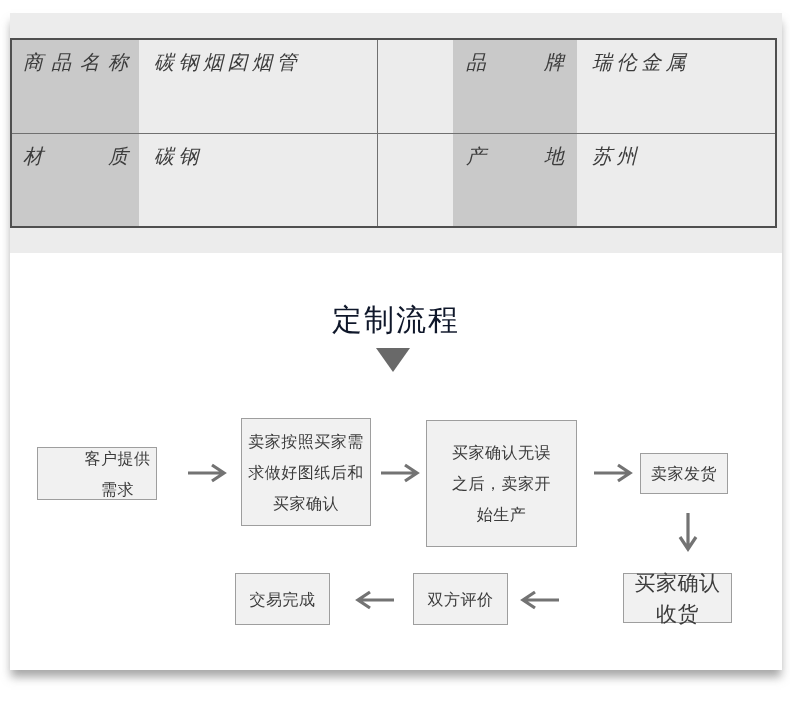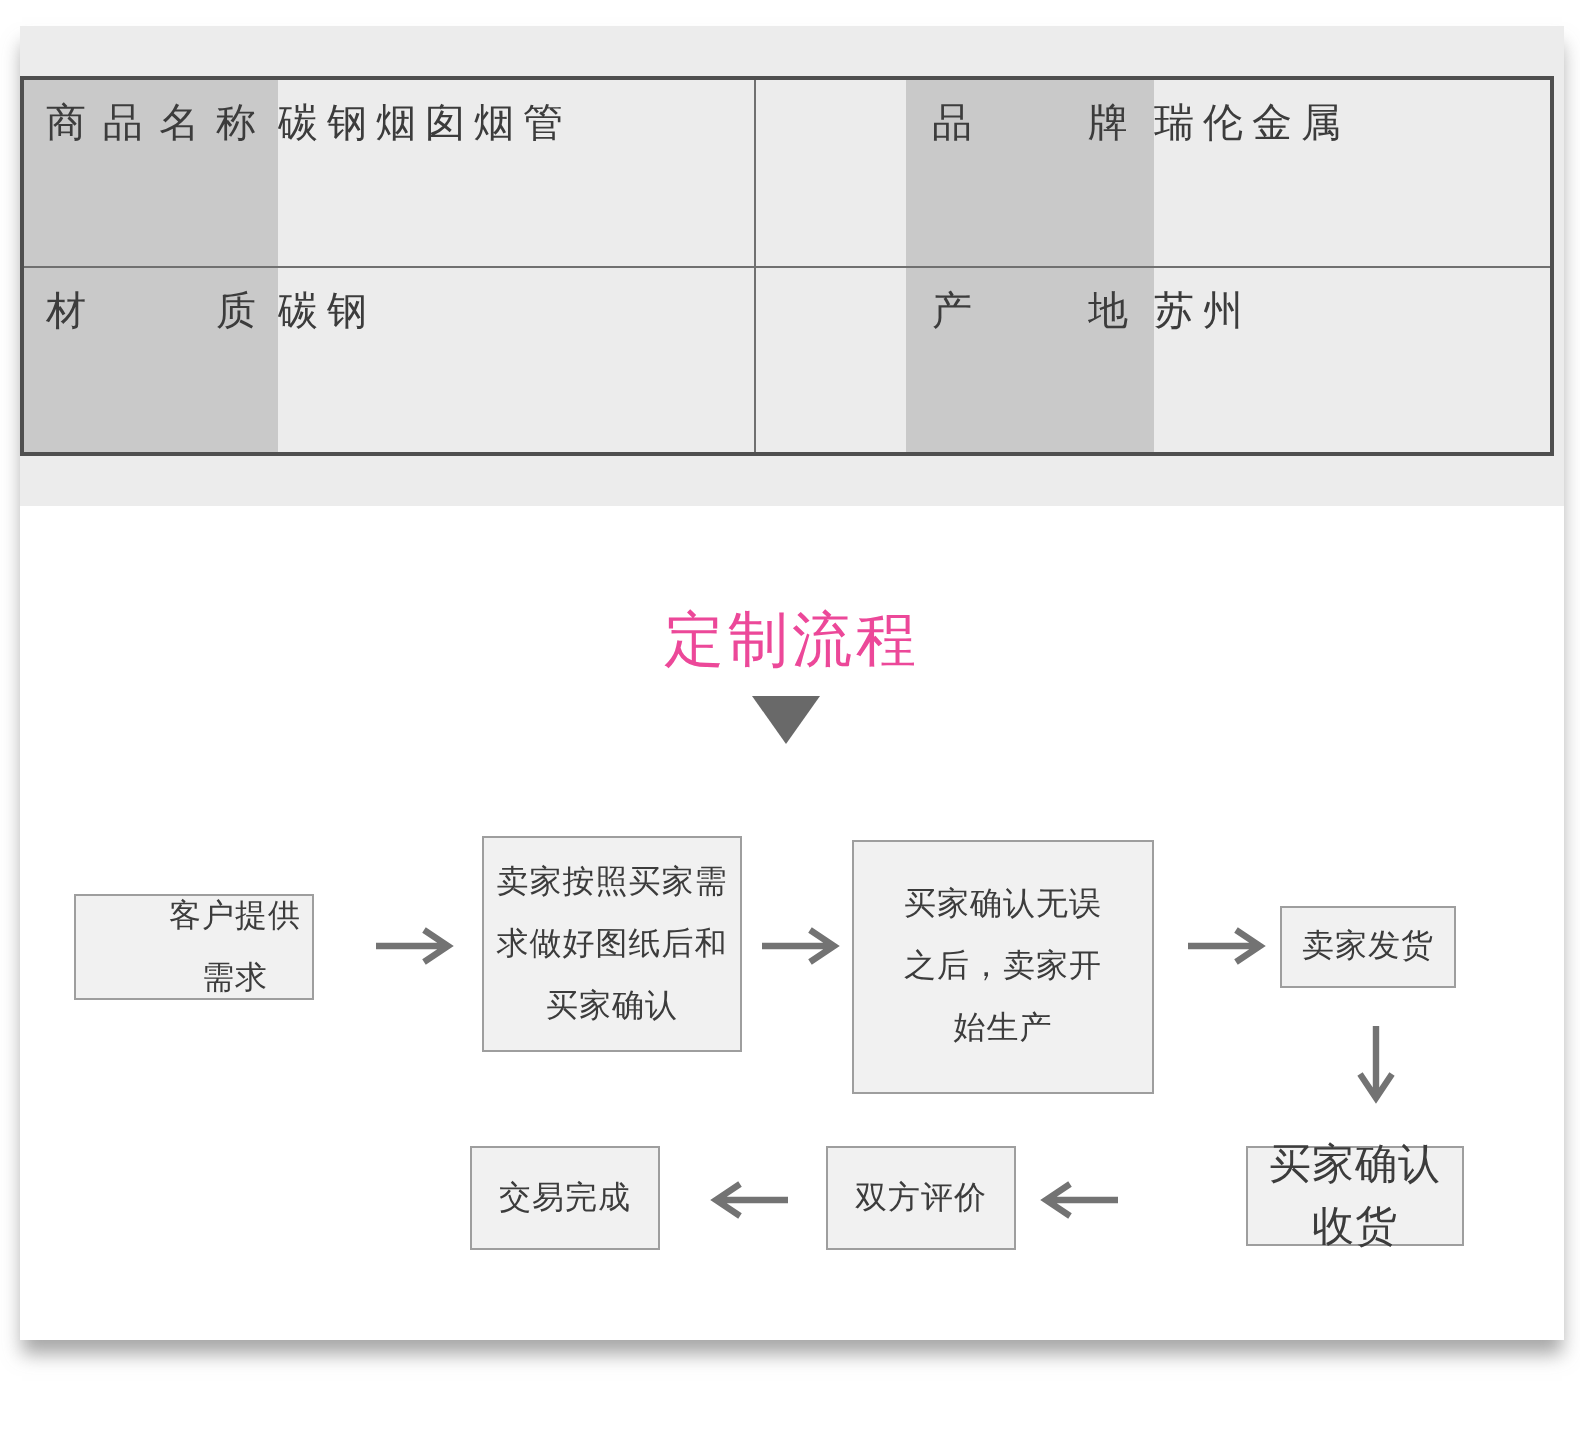--- a/index.html
+++ b/index.html
@@ -19,42 +19,42 @@
     background:#ececec; height:240px; box-sizing:border-box;
     padding:25px 5px 25px 0;
   }
   .spec-table {
     border:2px solid #4f4f4f; height:190px; box-sizing:border-box;
     display:flex; flex-direction:column; background:#ececec;
     font-weight:300;
   }
   .t-row { display:flex; flex:1; border-top:1px solid #707070; min-height:0; }
   .t-row:first-child { border-top:none; }
-  .cell { box-sizing:border-box; overflow:hidden; }
+  .cell { box-sizing:border-box; overflow:hidden;font-style:italic; }
   .lbl {
     width:127px; background:#c9c9c9; font-size:20px; color:#3c3c3c;
     padding:0 11px; line-height:45px;
     text-align:justify; text-align-last:justify;
   }
   .val {
     font-size:20px; letter-spacing:4.5px; color:#3c3c3c;
-    line-height:45px; white-space:nowrap;
+    padding-left:15px; line-height:45px; white-space:nowrap;
   }
   .val1 { width:239px; border-right:1px solid #707070; }
   .gapcell { width:75px; background:#ececec; }
   .lbl2 { width:124px; padding:0 13px; }
   .valflex { flex:1; }
   
   .diagram-section {
     position:relative; background:#ffffff; height:417px; width:100%;
   }
   .flow-title {
     position:absolute; top:47px; left:0; width:100%;
     text-align:center; font-size:30px; letter-spacing:2px;
-    color:#ec4899; font-weight:300;
+    color:#0f172a; font-weight:300;
   }
   .tri {
     position:absolute; left:366px; top:95px; width:0; height:0;
     border-left:17px solid transparent; border-right:17px solid transparent;
     border-top:24px solid #696969;
   }
   .fbox {
     position:absolute; box-sizing:border-box;
     border:1px solid #9e9e9e; background:#f1f1f1;
     display:flex; align-items:center; justify-content:center;

